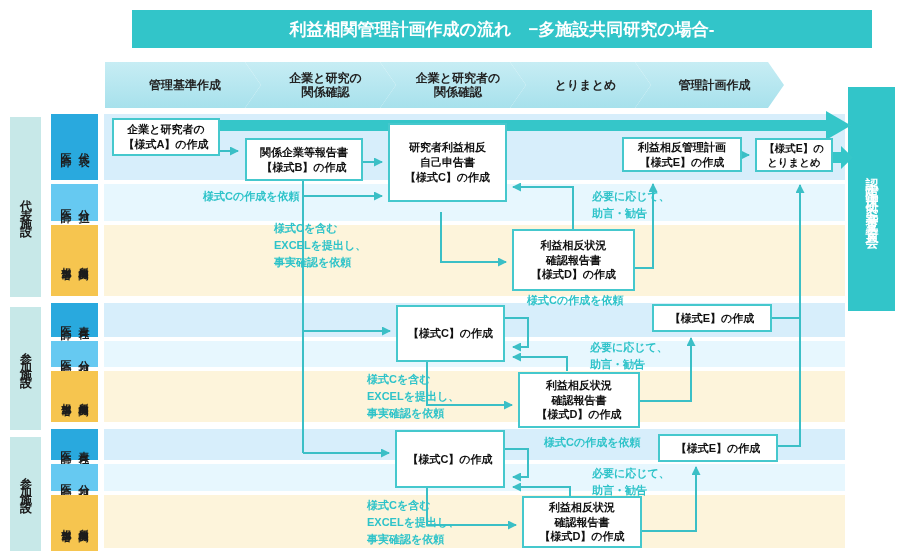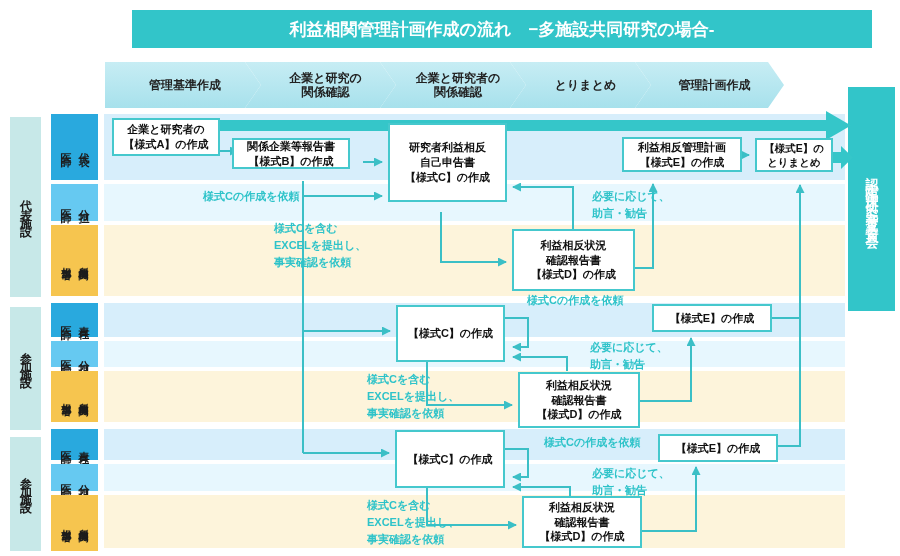--- a/index.html
+++ b/index.html
@@ -153,21 +153,21 @@
     <g fill="#35c6c9">
       <rect x="218" y="120" width="610" height="11"></rect>
       <polygon points="826,111 851,125.5 826,140"></polygon>
       <rect x="832" y="152" width="9" height="11"></rect>
       <polygon points="841,146 853,157.5 841,169"></polygon>
     </g>
   </svg>
 
   <div class="fbox" style="left:112px;top:118px;width:108px;height:38px">企業と研究者の
 【様式A】の作成</div>
-  <div class="fbox" style="left:232px;top:138px;width:118px;height:31px">関係企業等報告書
+  <div class="fbox" style="left:245px;top:138px;width:118px;height:43px">関係企業等報告書
 【様式B】の作成</div>
   <div class="fbox" style="left:388px;top:123px;width:119px;height:79px">研究者利益相反
 自己申告書
 【様式C】の作成</div>
   <div class="fbox" style="left:512px;top:229px;width:123px;height:62px">利益相反状況
 確認報告書
 【様式D】の作成</div>
   <div class="fbox" style="left:622px;top:137px;width:120px;height:35px">利益相反管理計画
 【様式E】の作成</div>
   <div class="fbox" style="left:755px;top:138px;width:78px;height:34px;font-size:10.5px">【様式E】の

